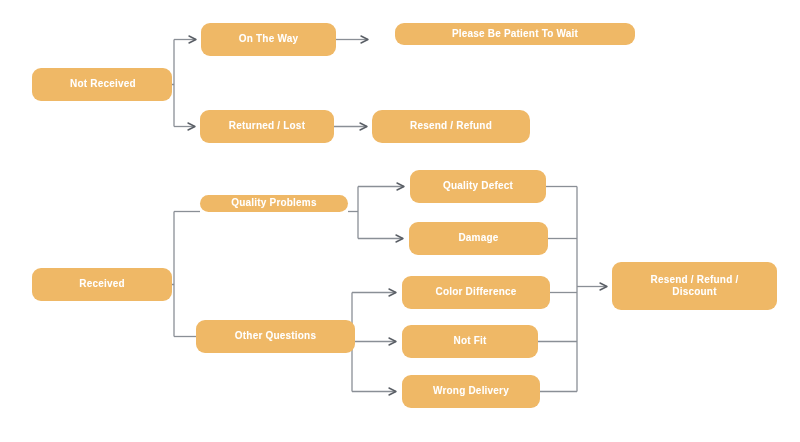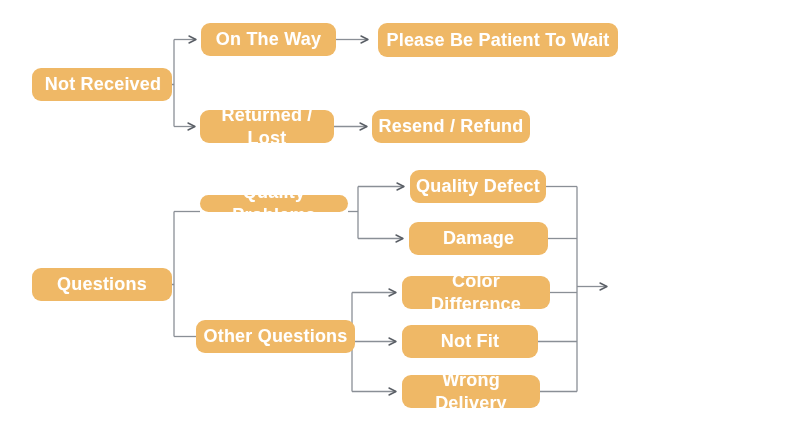--- a/index.html
+++ b/index.html
@@ -26,21 +26,21 @@
   .node {
     position: absolute;
     box-sizing: border-box;
     background: #efb866;
     border-radius: 9px;
     color: #ffffff;
     display: flex;
     align-items: center;
     justify-content: center;
     text-align: center;
-    font-size: 18px;
+    font-size: 10px;
     font-weight: bold;
     letter-spacing: 0.2px;
     line-height: 1.25;
     padding: 0 6px;
     text-shadow: 0 0 1px rgba(255,255,255,0.25);
   }
 </style>
 </head>
 <body>
 
@@ -86,36 +86,38 @@
       <path d="M540,391.5 L577,391.5"></path>
       <path d="M577,186.5 L577,391.5"></path>
       <path d="M577,286.5 L607,286.5" marker-end="url(#arrowhead)"></path>
     </g>
   </svg>
 
   <div class="node" style="left:32px; top:68px; width:140px; height:33px;padding-left:8px;">Not Received</div>
 
   <div class="node" style="left:201px; top:23px; width:135px; height:33px;">On The Way</div>
 
-  <div class="node" style="left:378px; top:23px; width:240px; height:34px;">Please Be Patient To Wait</div>
+  <div class="node" style="left:395px; top:23px; width:240px; height:22px;">Please Be Patient To Wait</div>
 
   <div class="node" style="left:200px; top:110px; width:134px; height:33px;">Returned / Lost</div>
 
-  <div class="node" style="left:372px; top:110px; width:158px; height:33px;">Resend / Refund</div>
+  <div class="node" style="left:372px; top:110px; width:158px; height:33px;border-radius:10px;">Resend / Refund</div>
 
-  <div class="node" style="left:32px; top:268px; width:140px; height:33px;">Questions</div>
+  <div class="node" style="left:32px; top:268px; width:140px; height:33px;">Received</div>
 
   <div class="node" style="left:200px; top:195px; width:148px; height:17px;">Quality Problems</div>
 
   <div class="node" style="left:196px; top:320px; width:159px; height:33px;">Other Questions</div>
 
   <div class="node" style="left:409px; top:222px; width:139px; height:33px;">Damage</div>
 
   <div class="node" style="left:410px; top:170px; width:136px; height:33px;">Quality Defect</div>
 
   <div class="node" style="left:402px; top:276px; width:148px; height:33px;">Color Difference</div>
 
   <div class="node" style="left:402px; top:325px; width:136px; height:33px;">Not Fit</div>
 
   <div class="node" style="left:402px; top:375px; width:138px; height:33px;">Wrong Delivery</div>
 
+  <div class="node" style="left:612px; top:262px; width:165px; height:48px; white-space:pre-line;">Resend / Refund /
+Discount</div>
 
 </div>
 
 </body></html>

